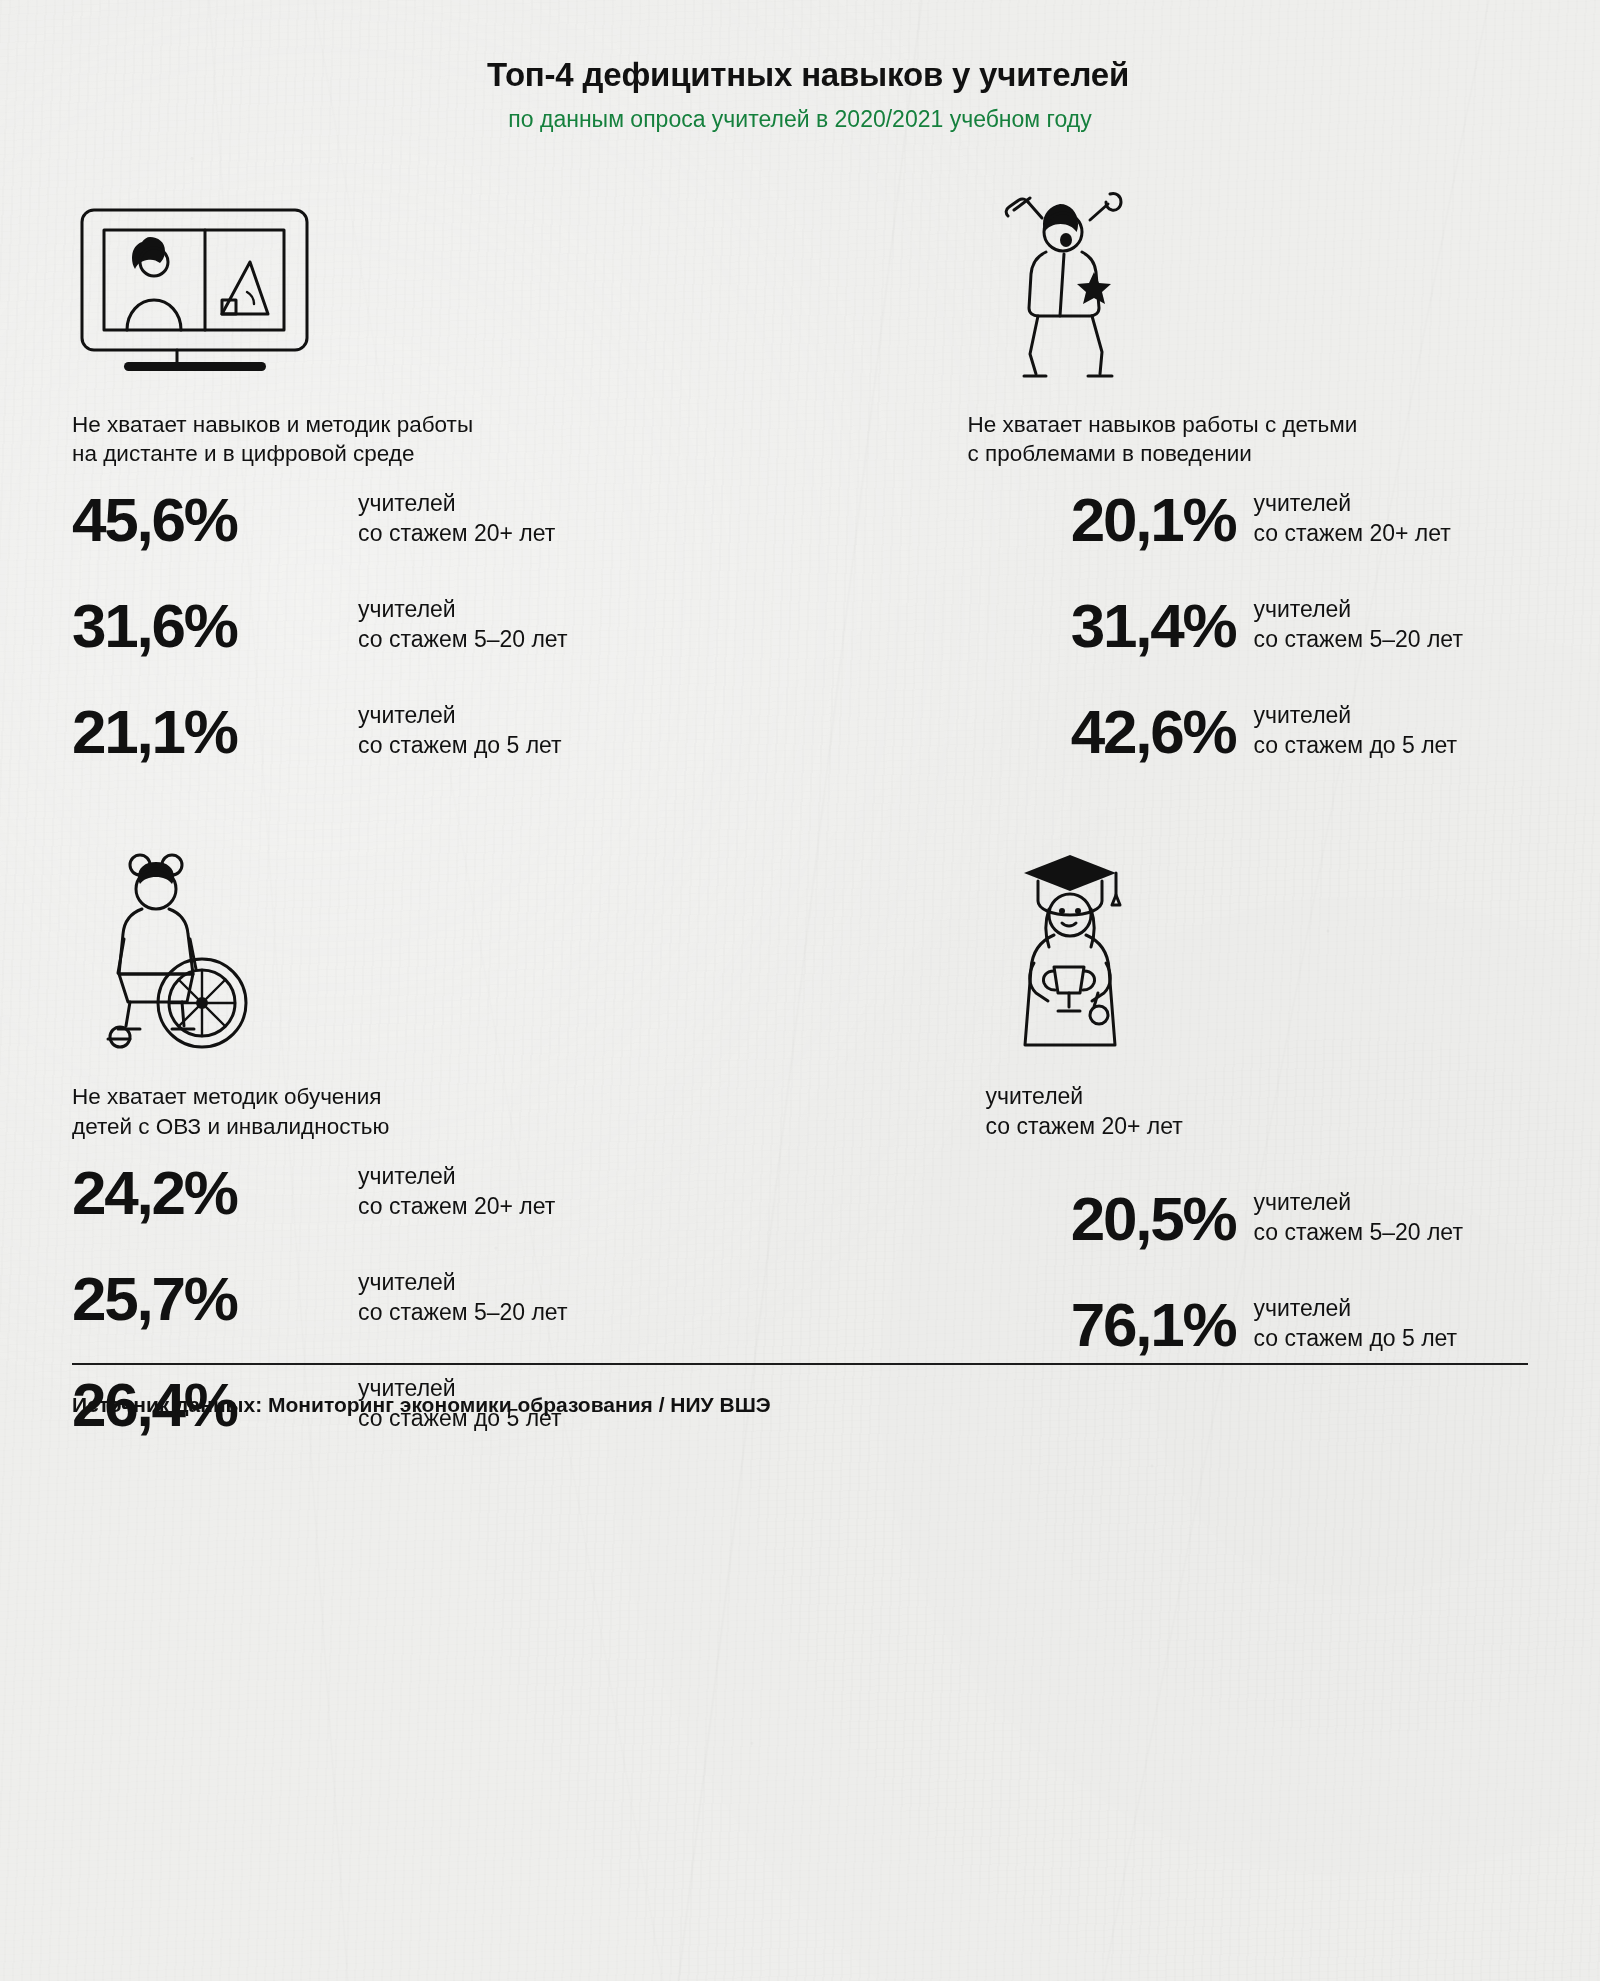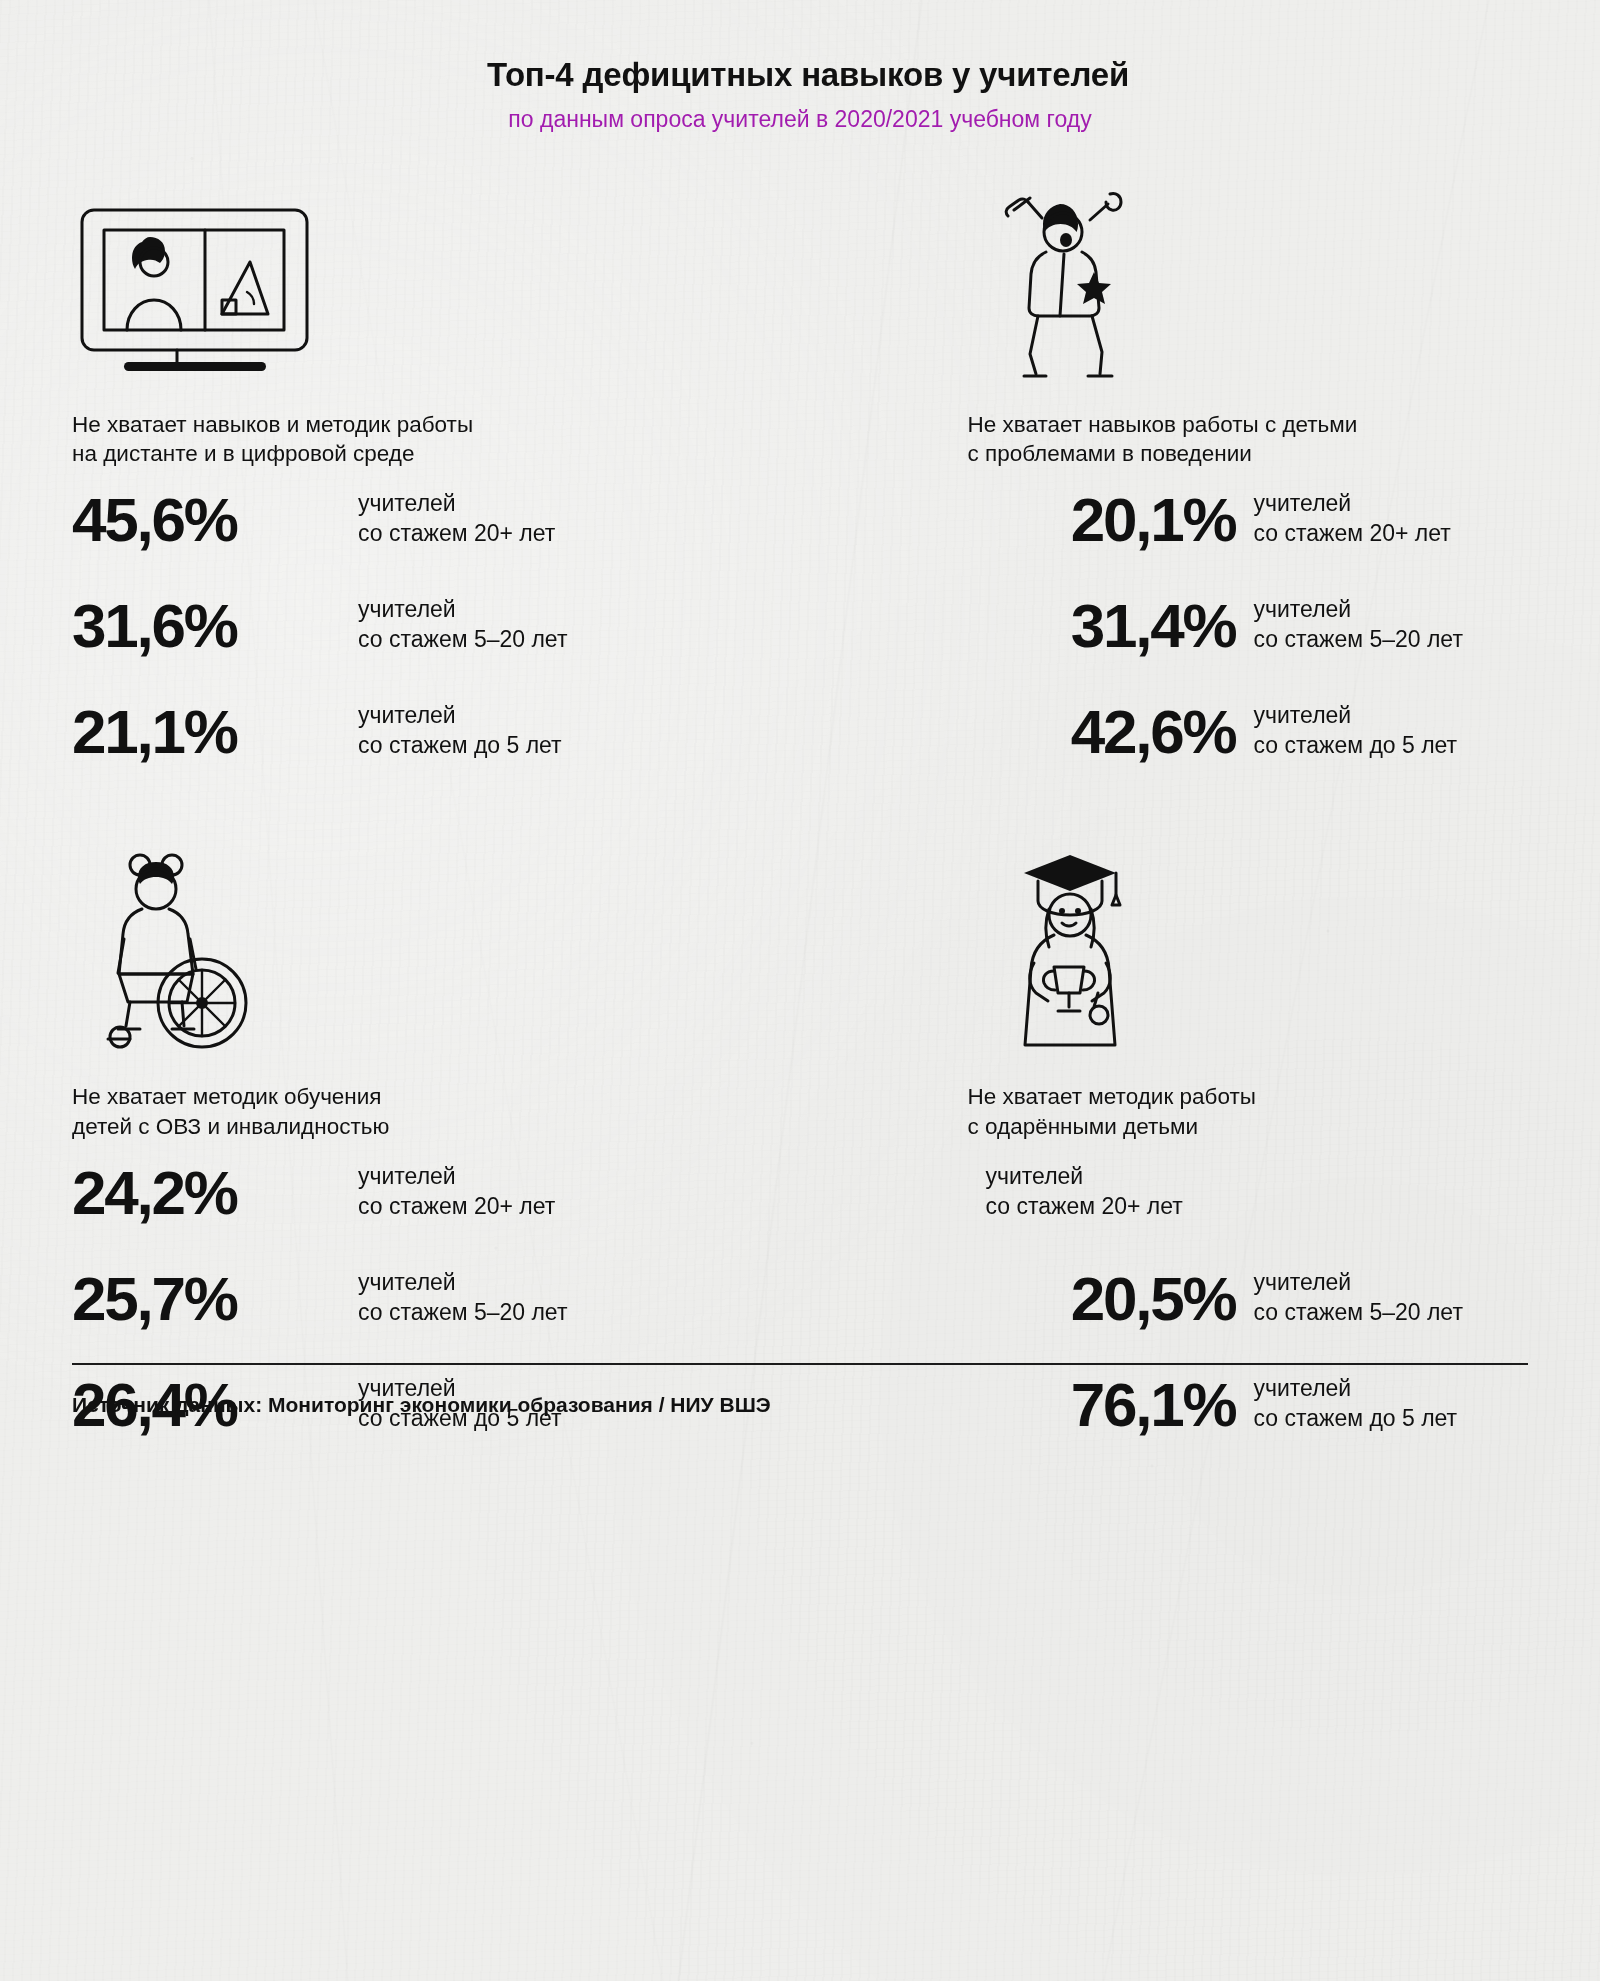--- a/index.html
+++ b/index.html
@@ -65,21 +65,21 @@
     letter-spacing: -0.2px;
     margin: 0 0 12px 0;
     line-height: 1.15;
     padding-left: 16px;
   }
   .subtitle {
     font-size: 23px;
     font-weight: normal;
     margin: 0;
     line-height: 1.2;
-    color: #a21caf;
+    color: #15803d;
   }
 
   
   .grid {
     margin-top: 42px;
     display: grid;
     grid-template-columns: 1fr 1fr;
     column-gap: 0;
     row-gap: 0;
     padding: 0 72px 0 72px;
@@ -361,24 +361,20 @@
           <path class="st" d="M86 124h30l-4 26h-22z"></path>
           <path class="st" d="M86 128c-8 0-12 6-10 12 2 5 6 7 11 7"></path>
           <path class="st" d="M116 128c8 0 12 6 10 12-2 5-6 7-11 7"></path>
           <path class="st" d="M101 150v14"></path>
           <path class="st" d="M90 168h22"></path>
 
           <path class="st" d="M130 150l-4 14"></path>
           <circle class="st" cx="131" cy="172" r="9"></circle>
         </svg>
       </div>
-      <p class="card-caption">
-        <span>Не хватает методик работы</span><br>
-        <span>с одарёнными детьми</span>
-      </p>
       <div class="stats">
         <div class="stat-row">
           <div class="stat-label">
             <span>учителей</span>
             <span class="l2">со стажем 20+ лет</span>
           </div>
         </div>
         <div class="stat-row">
           <div class="stat-value rt">20,5%</div>
           <div class="stat-label">

